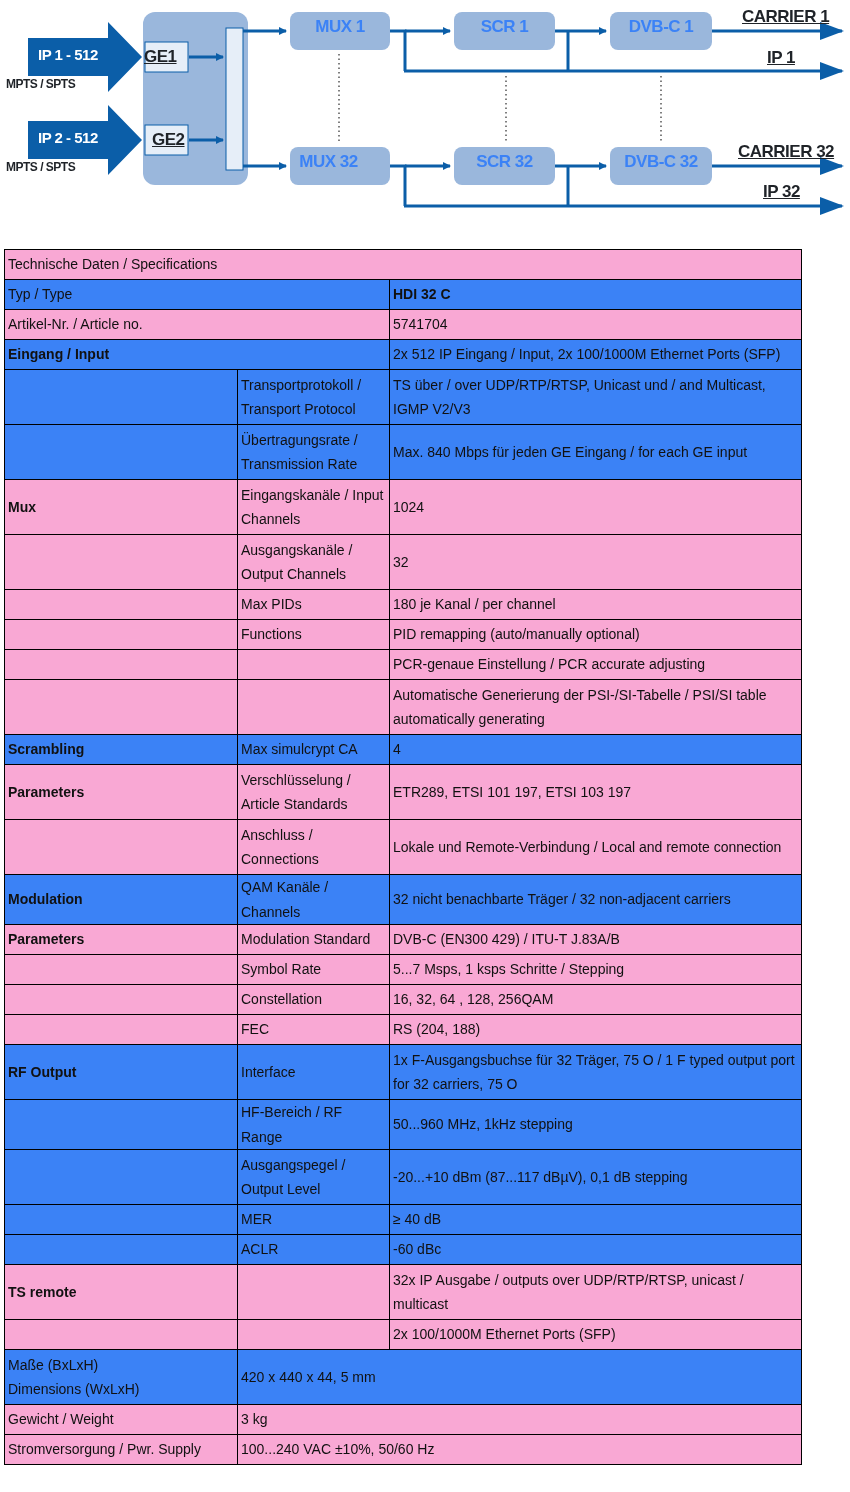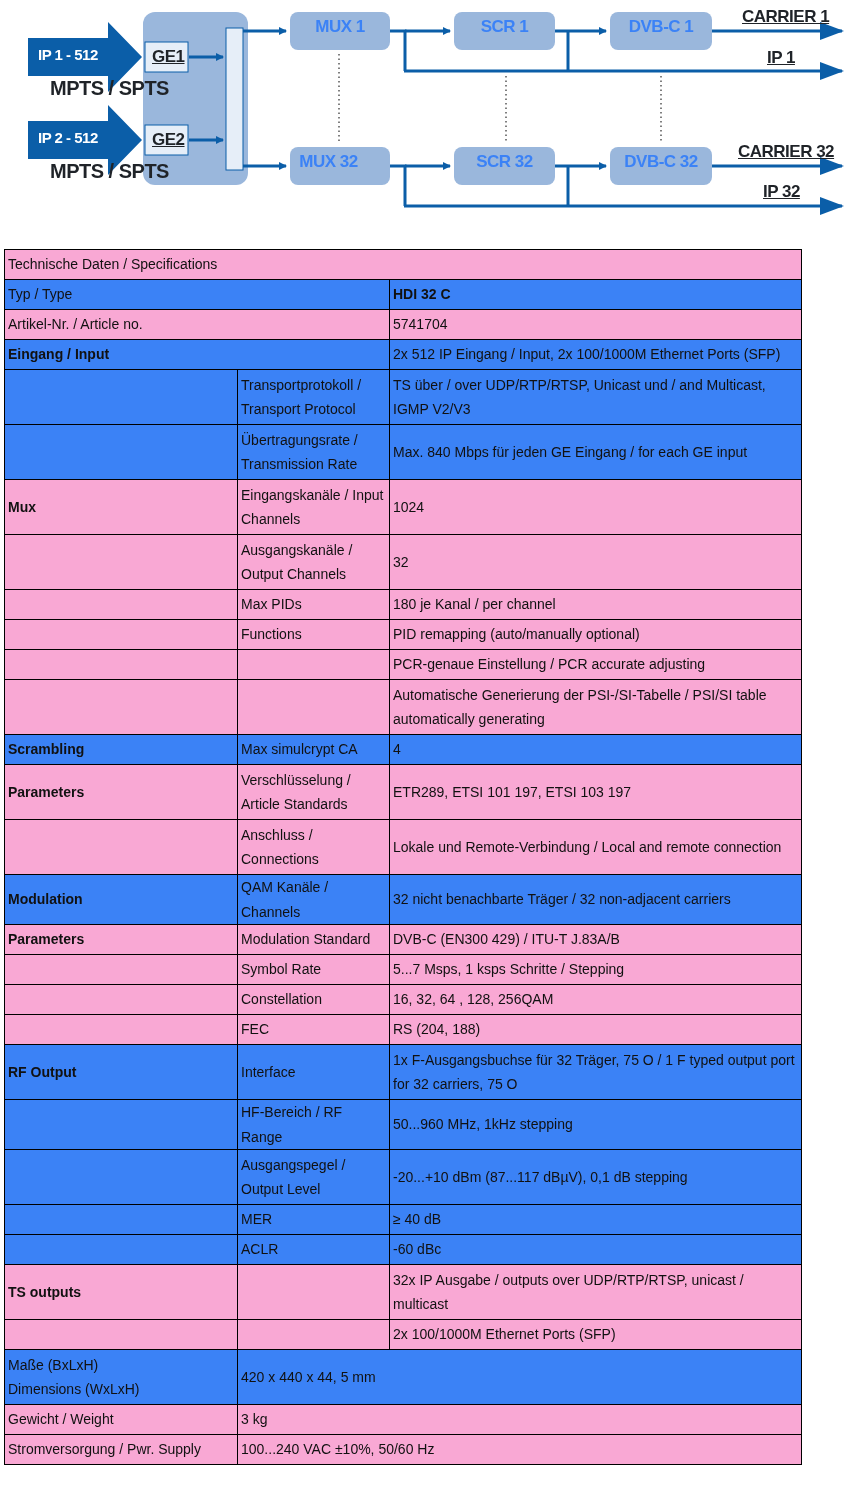--- a/index.html
+++ b/index.html
@@ -4,21 +4,21 @@
 <style>
   html, body { margin: 0; padding: 0; background: #ffffff; }
   body { width: 850px; height: 1492px; position: relative; overflow: hidden; font-family: "Liberation Sans", sans-serif; color: #111; }
 
   
   #diagram { position: absolute; left: 0; top: 0; width: 850px; height: 230px; }
   #diagram svg { position: absolute; left: 0; top: 0; }
   .dlabel { position: absolute; font-family: "Liberation Sans", sans-serif; font-weight: bold; white-space: nowrap; letter-spacing: -0.5px; }
   .dlabel.in { color: #ffffff; font-size: 15px; }
   .dlabel.dark { color: #1f2328; font-size: 17px; text-decoration: underline; }
-  .dlabel.small { color: #1f2328; font-size: 20px; margin-left: 44px; }
+  .dlabel.small { color: #1f2328; font-size: 12px; }
   .dlabel.box { color: #3b82f6; font-size: 17px; text-align: center; }
 
   
   #specs { position: absolute; left: 4px; top: 249px; width: 798px; border-collapse: collapse; font-size: 14px; line-height: 24.5px; }
   #specs td { border: 1px solid #000; padding: 0 3px 0 3px; vertical-align: middle; }
   #specs tr.g td { background: #f9a8d4; }
   #specs tr.w td { background: #3b82f6; }
   #specs td.b { font-weight: bold; }
   #specs tr.h1 td { height: 29px; }
   #specs tr.h2 td { height: 54px; }
@@ -83,21 +83,21 @@
 
     <line x1="712" y1="31" x2="842" y2="31" stroke="#0b5ea8" stroke-width="3" marker-end="url(#ahL)"></line>
     <line x1="712" y1="166" x2="842" y2="166" stroke="#0b5ea8" stroke-width="3" marker-end="url(#ahL)"></line>
   </svg>
 
   <span class="dlabel in" style="left:38px; top:46px;">IP 1 - 512</span>
   <span class="dlabel small" style="left:6px; top:77px;">MPTS / SPTS</span>
   <span class="dlabel in" style="left:38px; top:129px;">IP 2 - 512</span>
   <span class="dlabel small" style="left:6px; top:160px;">MPTS / SPTS</span>
 
-  <span class="dlabel dark" style="left:152px; top:47px;">GE1</span>
+  <span class="dlabel dark" style="left:144px; top:47px;">GE1</span>
   <span class="dlabel dark" style="left:152px; top:130px;">GE2</span>
 
   <span class="dlabel box" style="left:290px; width:100px; top:17px;">MUX 1</span>
   <span class="dlabel box" style="left:290px; width:77px; top:152px;">MUX 32</span>
   <span class="dlabel box" style="left:454px; width:101px; top:17px;">SCR 1</span>
   <span class="dlabel box" style="left:454px; width:101px; top:152px;">SCR 32</span>
   <span class="dlabel box" style="left:610px; width:102px; top:17px;">DVB-C 1</span>
   <span class="dlabel box" style="left:610px; width:102px; top:152px;">DVB-C 32</span>
 
   <span class="dlabel dark" style="left:742px; top:7px;">CARRIER 1</span>
@@ -232,21 +232,21 @@
       <td>MER</td>
       <td>≥ 40 dB</td>
     </tr>
     <tr class="w h1">
       <td></td>
       <td>ACLR</td>
       <td>-60 dBc</td>
     </tr>
 
     <tr class="g h2">
-      <td class="b">TS outputs</td>
+      <td class="b">TS remote</td>
       <td></td>
       <td>32x IP Ausgabe / outputs over UDP/RTP/RTSP, unicast / multicast</td>
     </tr>
     <tr class="g h1">
       <td></td>
       <td></td>
       <td>2x 100/1000M Ethernet Ports (SFP)</td>
     </tr>
 
     <tr class="w h2">

